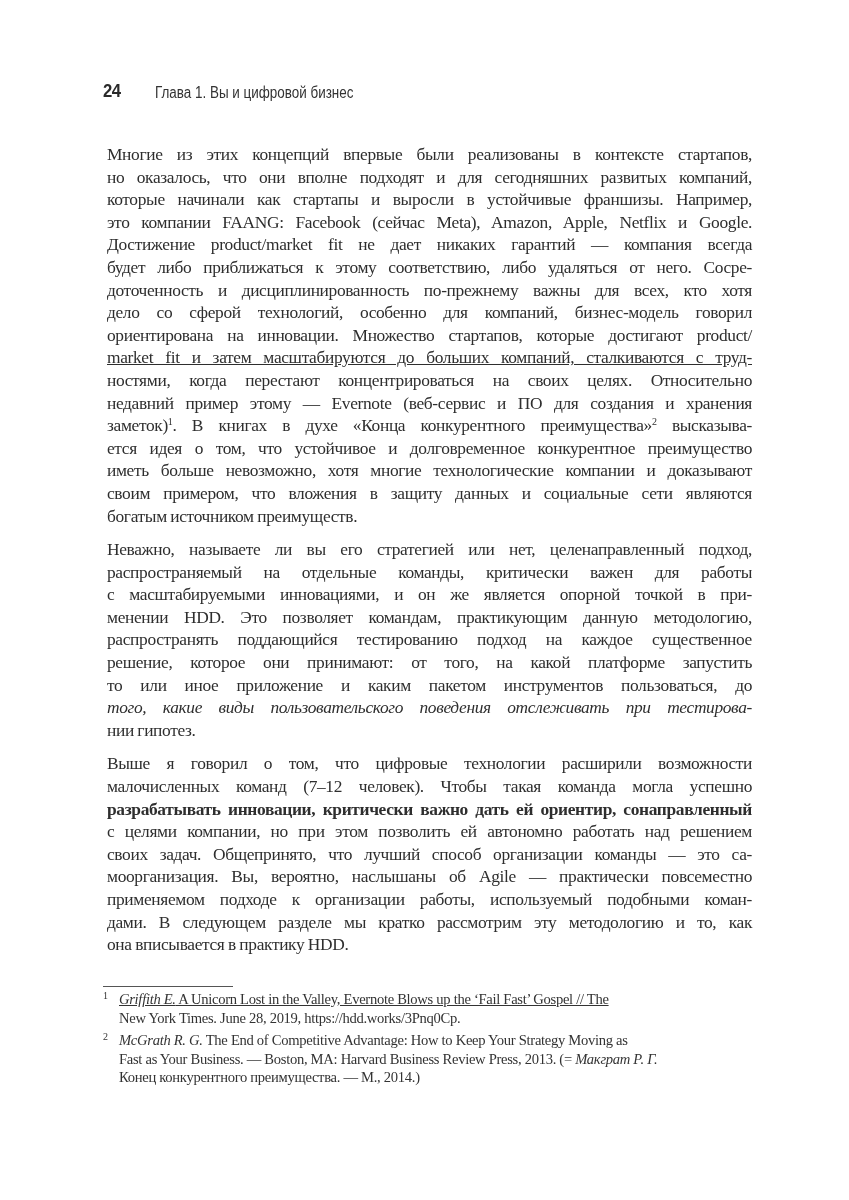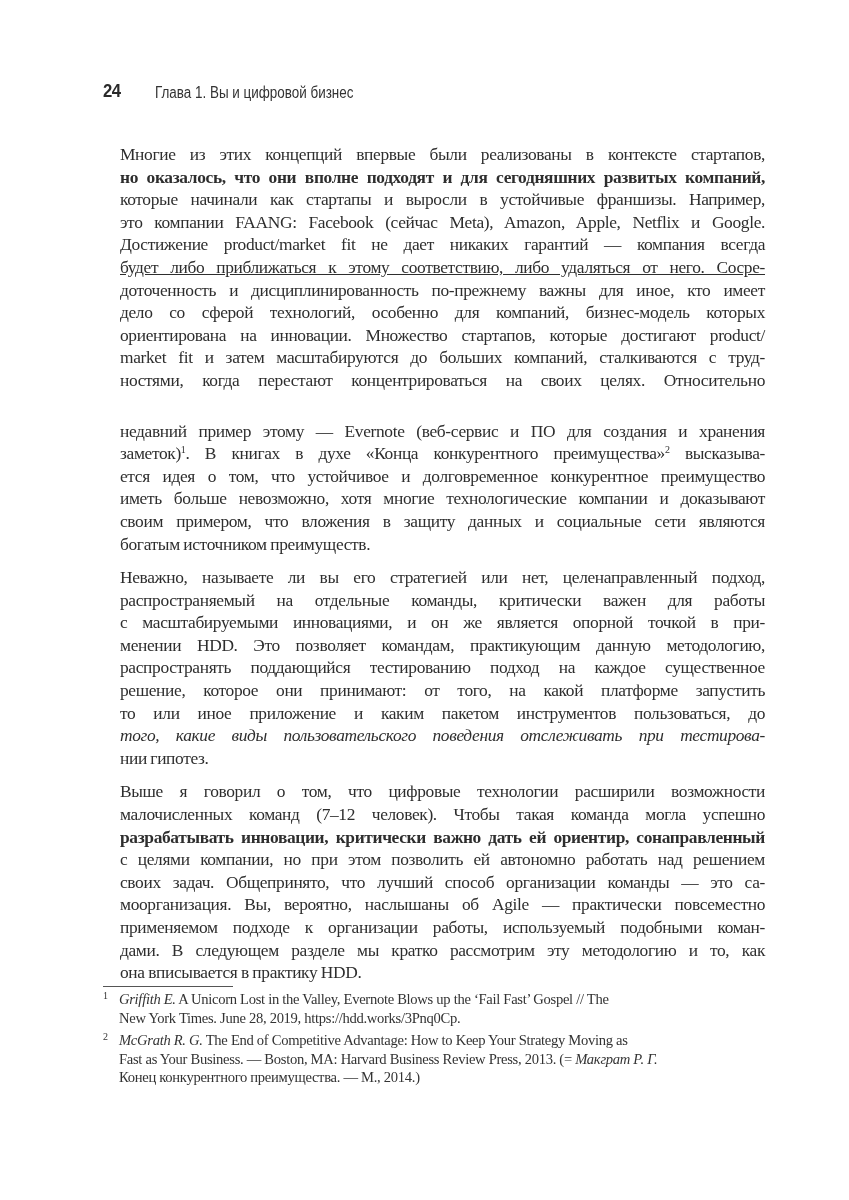--- a/index.html
+++ b/index.html
@@ -1,21 +1,21 @@
 <!DOCTYPE html>
 <html><head>
 <meta charset="utf-8">
 <style>
   html, body { margin: 0; padding: 0; background: #ffffff; }
   body { width: 849px; height: 1200px; position: relative; overflow: hidden; color: #2e2e2e; }
   .header { position: absolute; left: 103px; top: 78px; height: 24px; display: flex; align-items: flex-end;
     font-family: "Liberation Sans", sans-serif; }
   .page-num { font-weight: bold; font-size: 19px; letter-spacing: -0.5px; width: 52px; color: #2a2a2a; transform: scaleX(0.88); transform-origin: left; }
   .running-title { font-size: 16px; color: #333; transform: scaleX(0.84); transform-origin: left; white-space: nowrap; }
-  .body { position: absolute; left: 120px; top: 143px; width: 645px;
+  .body { position: absolute; left: 107px; top: 143px; width: 645px;
     font-family: "Liberation Serif", serif; font-size: 17.4px; line-height: 22.6px; }
   .para { margin: 0 0 11px 0; text-align: justify; text-align-last: left; letter-spacing: -0.35px; word-spacing: -0.5px; }
   .para .line { display: block; text-align: justify; text-align-last: justify; white-space: nowrap; }
   .para .line.last { text-align-last: left; }
   sup { font-size: 10px; line-height: 0; vertical-align: 6px; }
   .fn-rule { position: absolute; left: 103px; top: 986px; width: 130px; height: 0; border-top: 1px solid #555; }
   .footnotes { position: absolute; left: 103px; top: 990px; width: 645px;
     font-family: "Liberation Serif", serif; font-size: 14.6px; line-height: 18.5px; color: #333; }
   .fn { position: relative; padding-left: 16px; margin-bottom: 4px; letter-spacing: -0.3px; }
   .fn-num { position: absolute; left: 0; top: -3px; font-size: 10px; }
@@ -26,31 +26,31 @@
 <body>
 
 <div class="header">
   <span class="page-num">24</span>
   <span class="running-title">Глава 1. Вы и цифровой бизнес</span>
 </div>
 
 <div class="body">
   <p class="para">
     <span class="line" style="display: block;">Многие из этих концепций впервые были реализованы в контексте стартапов,</span>
-    <span class="line" style="display: block; font-weight: bold;">но оказалось, что они вполне подходят и для сегодняшних развитых компаний,</span>
+    <span class="line" style="display: block;">но оказалось, что они вполне подходят и для сегодняшних развитых компаний,</span>
     <span class="line" style="display: block;">которые начинали как стартапы и выросли в устойчивые франшизы. Например,</span>
     <span class="line" style="display: block;">это компании FAANG: Facebook (сейчас Meta), Amazon, Apple, Netflix и Google.</span>
     <span class="line" style="display: block;">Достижение product/market fit не дает никаких гарантий — компания всегда</span>
-    <span class="line" style="display: block; text-decoration: underline;">будет либо приближаться к этому соответствию, либо удаляться от него. Сосре-</span>
-    <span class="line" style="display: block;">доточенность и дисциплинированность по-прежнему важны для иное, кто имеет</span>
-    <span class="line" style="display: block;">дело со сферой технологий, особенно для компаний, бизнес-модель которых</span>
+    <span class="line" style="display: block;">будет либо приближаться к этому соответствию, либо удаляться от него. Сосре-</span>
+    <span class="line" style="display: block;">доточенность и дисциплинированность по-прежнему важны для всех, кто хотя</span>
+    <span class="line" style="display: block;">дело со сферой технологий, особенно для компаний, бизнес-модель говорил</span>
     <span class="line" style="display: block;">ориентирована на инновации. Множество стартапов, которые достигают product/</span>
-    <span class="line" style="display: block;">market fit и затем масштабируются до больших компаний, сталкиваются с труд-</span>
+    <span class="line" style="display: block; text-decoration: underline;">market fit и затем масштабируются до больших компаний, сталкиваются с труд-</span>
     <span class="line" style="display: block;">ностями, когда перестают концентрироваться на своих целях. Относительно</span>
-    <span class="line" style="display: block; margin-top: 28px;">недавний пример этому — Evernote (веб-сервис и ПО для создания и хранения</span>
+    <span class="line" style="display: block;">недавний пример этому — Evernote (веб-сервис и ПО для создания и хранения</span>
     <span class="line" style="display: block;"><span>заметок)</span><sup>1</sup><span>. В книгах в духе «Конца конкурентного преимущества»</span><sup>2</sup> <span>высказыва-</span></span>
     <span class="line" style="display: block;">ется идея о том, что устойчивое и долговременное конкурентное преимущество</span>
     <span class="line" style="display: block;">иметь больше невозможно, хотя многие технологические компании и доказывают</span>
     <span class="line" style="display: block; font-family: Liberation Serif, serif;">своим примером, что вложения в защиту данных и социальные сети являются</span>
     <span class="line last" style="display: block;">богатым источником преимуществ.</span>
   </p>
 
   <p class="para">
     <span class="line" style="display: block;">Неважно, называете ли вы его стратегией или нет, целенаправленный подход,</span>
     <span class="line" style="display: block;">распространяемый на отдельные команды, критически важен для работы</span>
@@ -74,21 +74,21 @@
     <span class="line" style="display: block;">дами. В следующем разделе мы кратко рассмотрим эту методологию и то, как</span>
     <span class="line last" style="display: block;">она вписывается в практику HDD.</span>
   </p>
 </div>
 
 <div class="fn-rule"></div>
 
 <div class="footnotes">
   <div class="fn">
     <span class="fn-num">1</span>
-    <span class="line" style="display: block;"><i>Griffith E.</i><span> A Unicorn Lost in the Valley, Evernote Blows up the ‘Fail Fast’ Gospel // The</span></span>
+    <span class="line" style="display: block; text-decoration: underline;"><i>Griffith E.</i><span> A Unicorn Lost in the Valley, Evernote Blows up the ‘Fail Fast’ Gospel // The</span></span>
     <span class="line" style="display: block;">New York Times. June 28, 2019, https://hdd.works/3Pnq0Cp.</span>
   </div>
   <div class="fn">
     <span class="fn-num">2</span>
     <span class="line" style="display: block;"><i>McGrath R. G.</i><span> The End of Competitive Advantage: How to Keep Your Strategy Moving as</span></span>
     <span class="line" style="display: block;"><span>Fast as Your Business. — Boston, MA: Harvard Business Review Press, 2013. (= </span><i>Макграт Р. Г.</i></span>
     <span class="line" style="display: block;">Конец конкурентного преимущества. — М., 2014.)</span>
   </div>
 </div>
 

